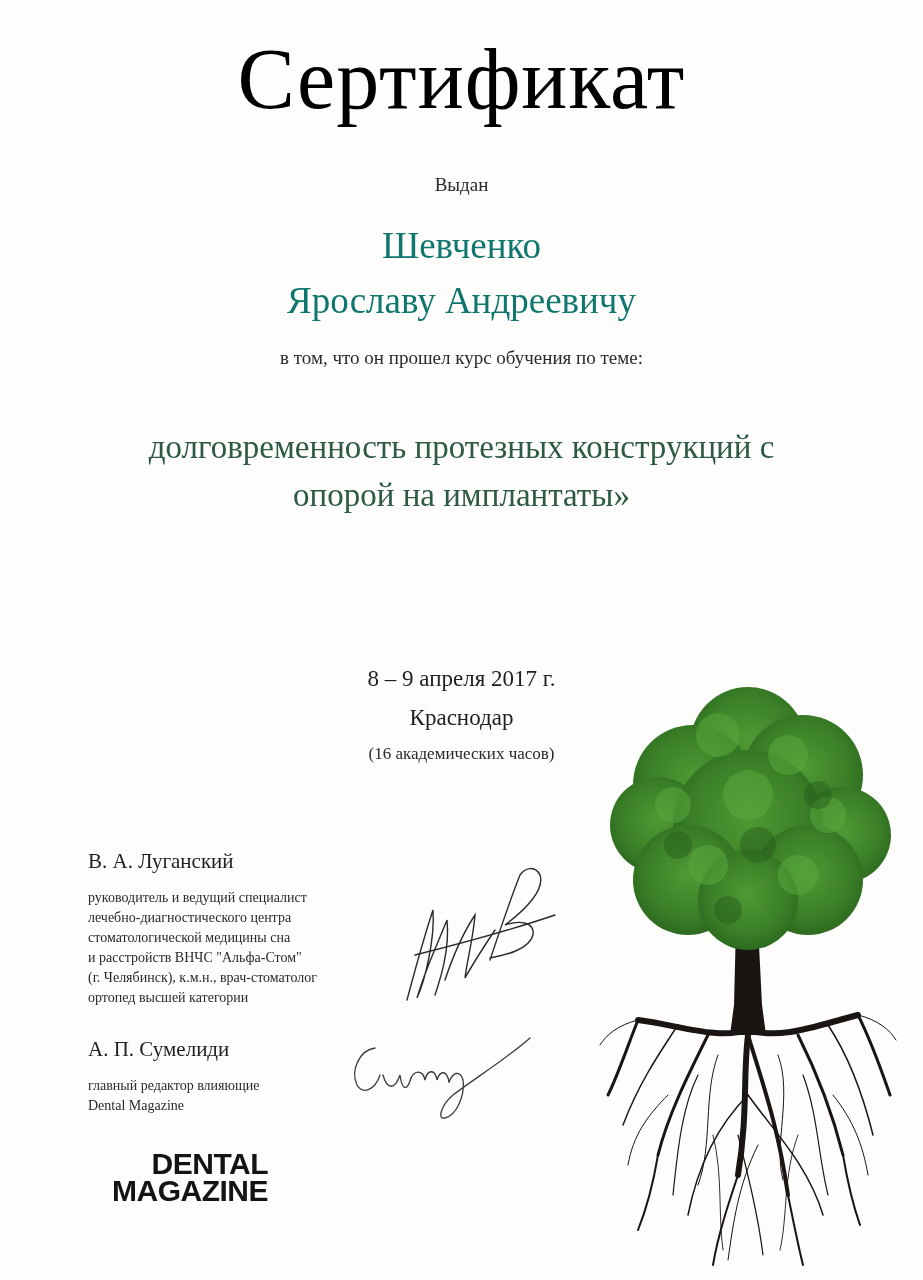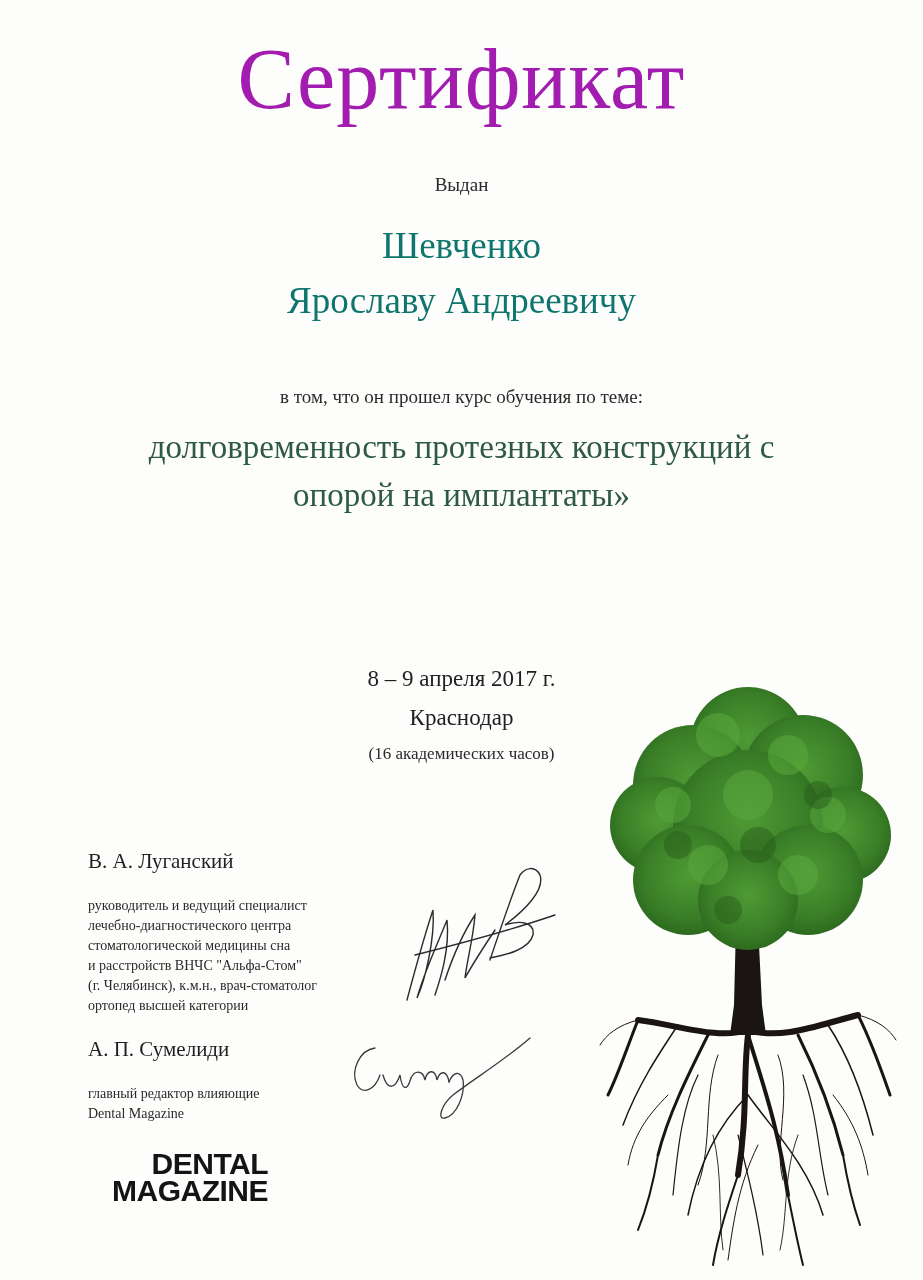--- a/index.html
+++ b/index.html
@@ -3,39 +3,39 @@
 <meta charset="utf-8">
 <style>
   html, body { margin: 0; padding: 0; }
   body {
     width: 923px; height: 1280px; background: #fdfdfc; position: relative; overflow: hidden;
     font-family: "Liberation Serif", "DejaVu Serif", serif; color: #1d1d1d;
   }
   .abs { position: absolute; }
   .center { left: 0; width: 923px; text-align: center; }
   .title {
-    top: 36px; font-size: 86px; color: #a21caf; letter-spacing: 1px; line-height: 1;
+    top: 36px; font-size: 86px; color: #000000; letter-spacing: 1px; line-height: 1;
     font-family: "Liberation Serif", serif;
   }
   .issued { top: 174px; font-size: 19px; color: #2a2a2a; }
   .name { font-size: 37px; color: #0f766e; line-height: 1; }
   .name1 { top: 227px; }
   .name2 { top: 282px; }
-  .intro { top: 386px; font-size: 19px; color: #2a2a2a; }
+  .intro { top: 347px; font-size: 19px; color: #2a2a2a; }
   .topic {
     top: 423px; font-size: 33px; color: #2e5a45; line-height: 48px;
     font-family: "Liberation Serif", serif;
   }
   .topic div { white-space: nowrap; }
   .date { top: 666px; font-size: 23px; color: #1f1f1f; }
   .city { top: 705px; font-size: 23px; color: #1f1f1f; }
   .hours { top: 744px; font-size: 17px; color: #2a2a2a; }
   .sig-block { left: 88px; }
   .sig-name { font-size: 21px; color: #1f1f1f; line-height: 1; }
-  .sig-desc { font-size: 14px; color: #2a2a2a; line-height: 20px; margin-top: 24px; }
+  .sig-desc { font-size: 14px; color: #2a2a2a; line-height: 20px; margin-top: 16px; }
   .s1 { top: 851px; }
   .s2 { top: 1039px; }
   .logo {
     left: 88px; top: 1150px; font-family: "Liberation Sans", "DejaVu Sans", sans-serif;
     font-weight: bold; font-size: 30px; line-height: 27px; color: #141414; letter-spacing: -0.5px;
     text-align: right; width: 180px;
   }
   .signature { left: 395px; }
   .tree { left: 598px; top: 675px; }
 </style>

